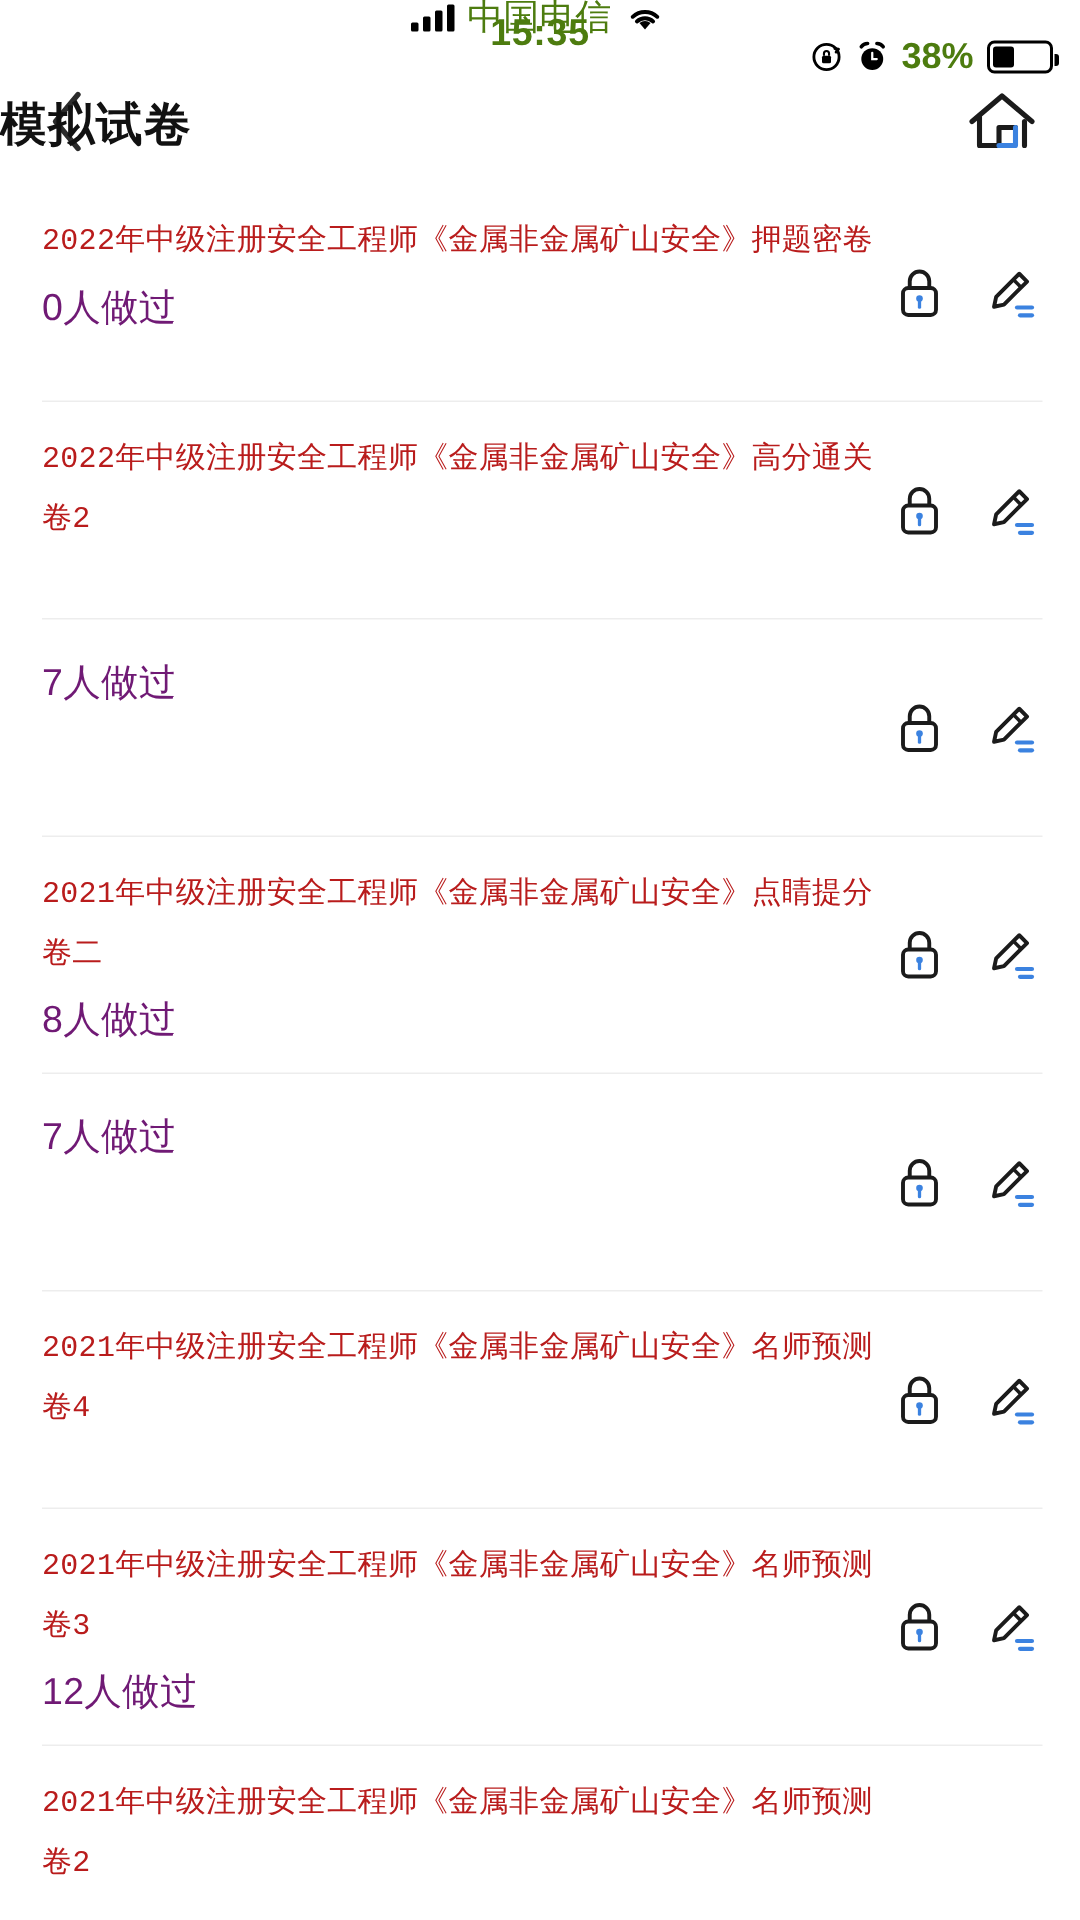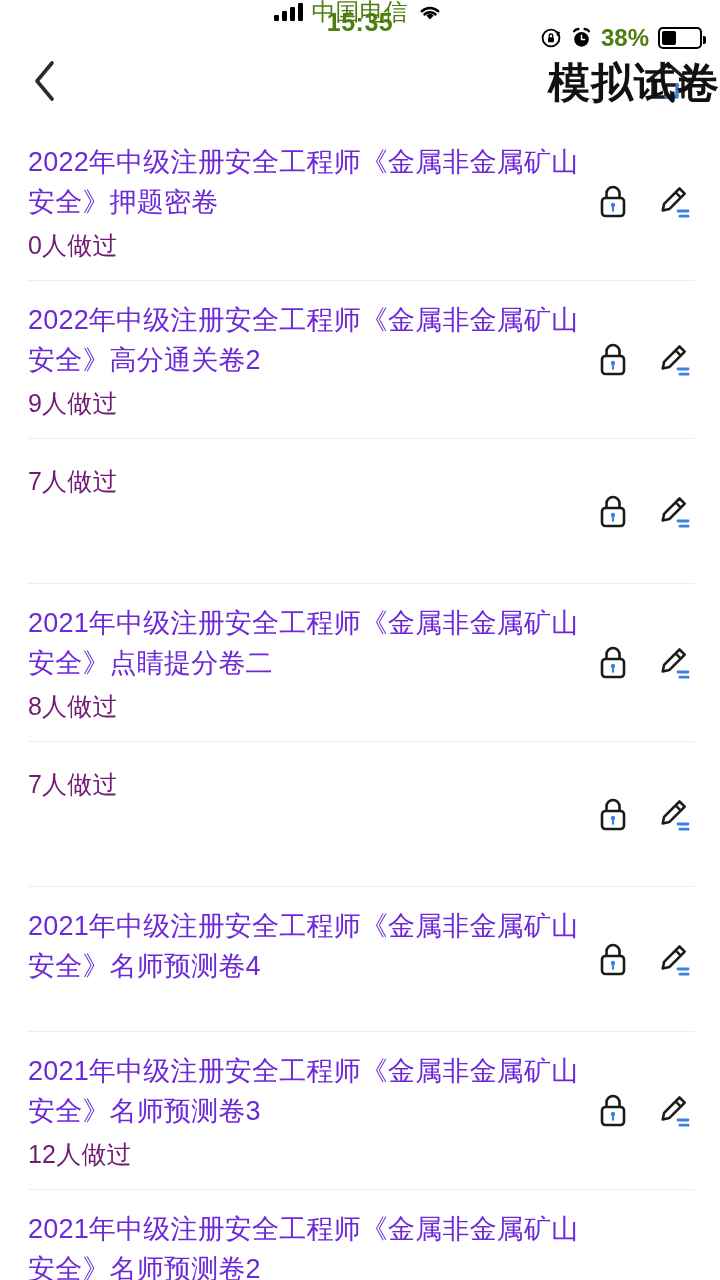--- a/index.html
+++ b/index.html
@@ -54,45 +54,46 @@
 
   
   .navbar{
     position:relative; height:78px;
     display:flex; align-items:center;
     padding:0 26px 0 30px;
   }
   .nav-back{ width:44px; height:50px; display:flex; align-items:center; }
   .nav-title{
     position:absolute; left:0; right:0;
-    text-align:right;
-    font-size:42px; font-weight:bold; color:#111;
+    text-align:left;
+    font-size:31px; font-weight:bold; color:#111;
     letter-spacing:1px;
     pointer-events:none;
   }
   .nav-home{ margin-left:auto; width:52px; height:48px; display:flex; align-items:center; justify-content:center; }
 
   
   .list{ width:100%; }
   .row{
     position:relative;
     display:flex; align-items:flex-start;
     padding:20px 22px 18px 28px;
     min-height:145px;
   }
   .row .divider{
     position:absolute; left:28px; right:25px; top:0;
     height:1px; background:#ededed;
   }
   .row:first-child .divider{ display:none; }
   .row .texts{ flex:1 1 auto; min-width:0; max-width:572px; }
   .row .title{
-    font-size:27px; line-height:40px; color:#6d28d9;
+    font-size:20px; line-height:40px; color:#b91c1c;
     letter-spacing:0.2px;
     word-break:break-all;
+    font-family:Liberation Mono, monospace;
   }
   .row .sub{
     margin-top:6px;
     font-size:25px; line-height:34px; color:#701a75;
     letter-spacing:0.2px;
   }
   .row .actions{
     flex:0 0 auto;
     display:flex; align-items:center; gap:22px;
     align-self:center;
@@ -195,21 +196,20 @@
           <path d="M26 35.2 h8" stroke="#3b82e0" stroke-width="2.8" stroke-linecap="round"></path>
         </svg>
       </span>
     </div>
   </div>
 
   <div class="row">
     <div class="divider"></div>
     <div class="texts">
       <div class="title">2022年中级注册安全工程师《金属非金属矿山安全》高分通关卷2</div>
-      <div class="sub">9人做过</div>
     </div>
     <div class="actions">
       <span class="ic">
         <svg viewBox="0 0 38 42" width="38" height="42">
           <rect x="8" y="17" width="22" height="18" rx="3.5" stroke="#1b1b1b" stroke-width="2.6" fill="none"></rect>
           <path d="M12.5 17 v-4.5 a6.5 6.5 0 0 1 13 0 v4.5" stroke="#1b1b1b" stroke-width="2.6" fill="none"></path>
           <circle cx="19" cy="24" r="2.2" fill="#3b82e0"></circle>
           <path d="M19 25.4 v4.4" stroke="#3b82e0" stroke-width="2.2" stroke-linecap="round"></path>
         </svg>
       </span>

